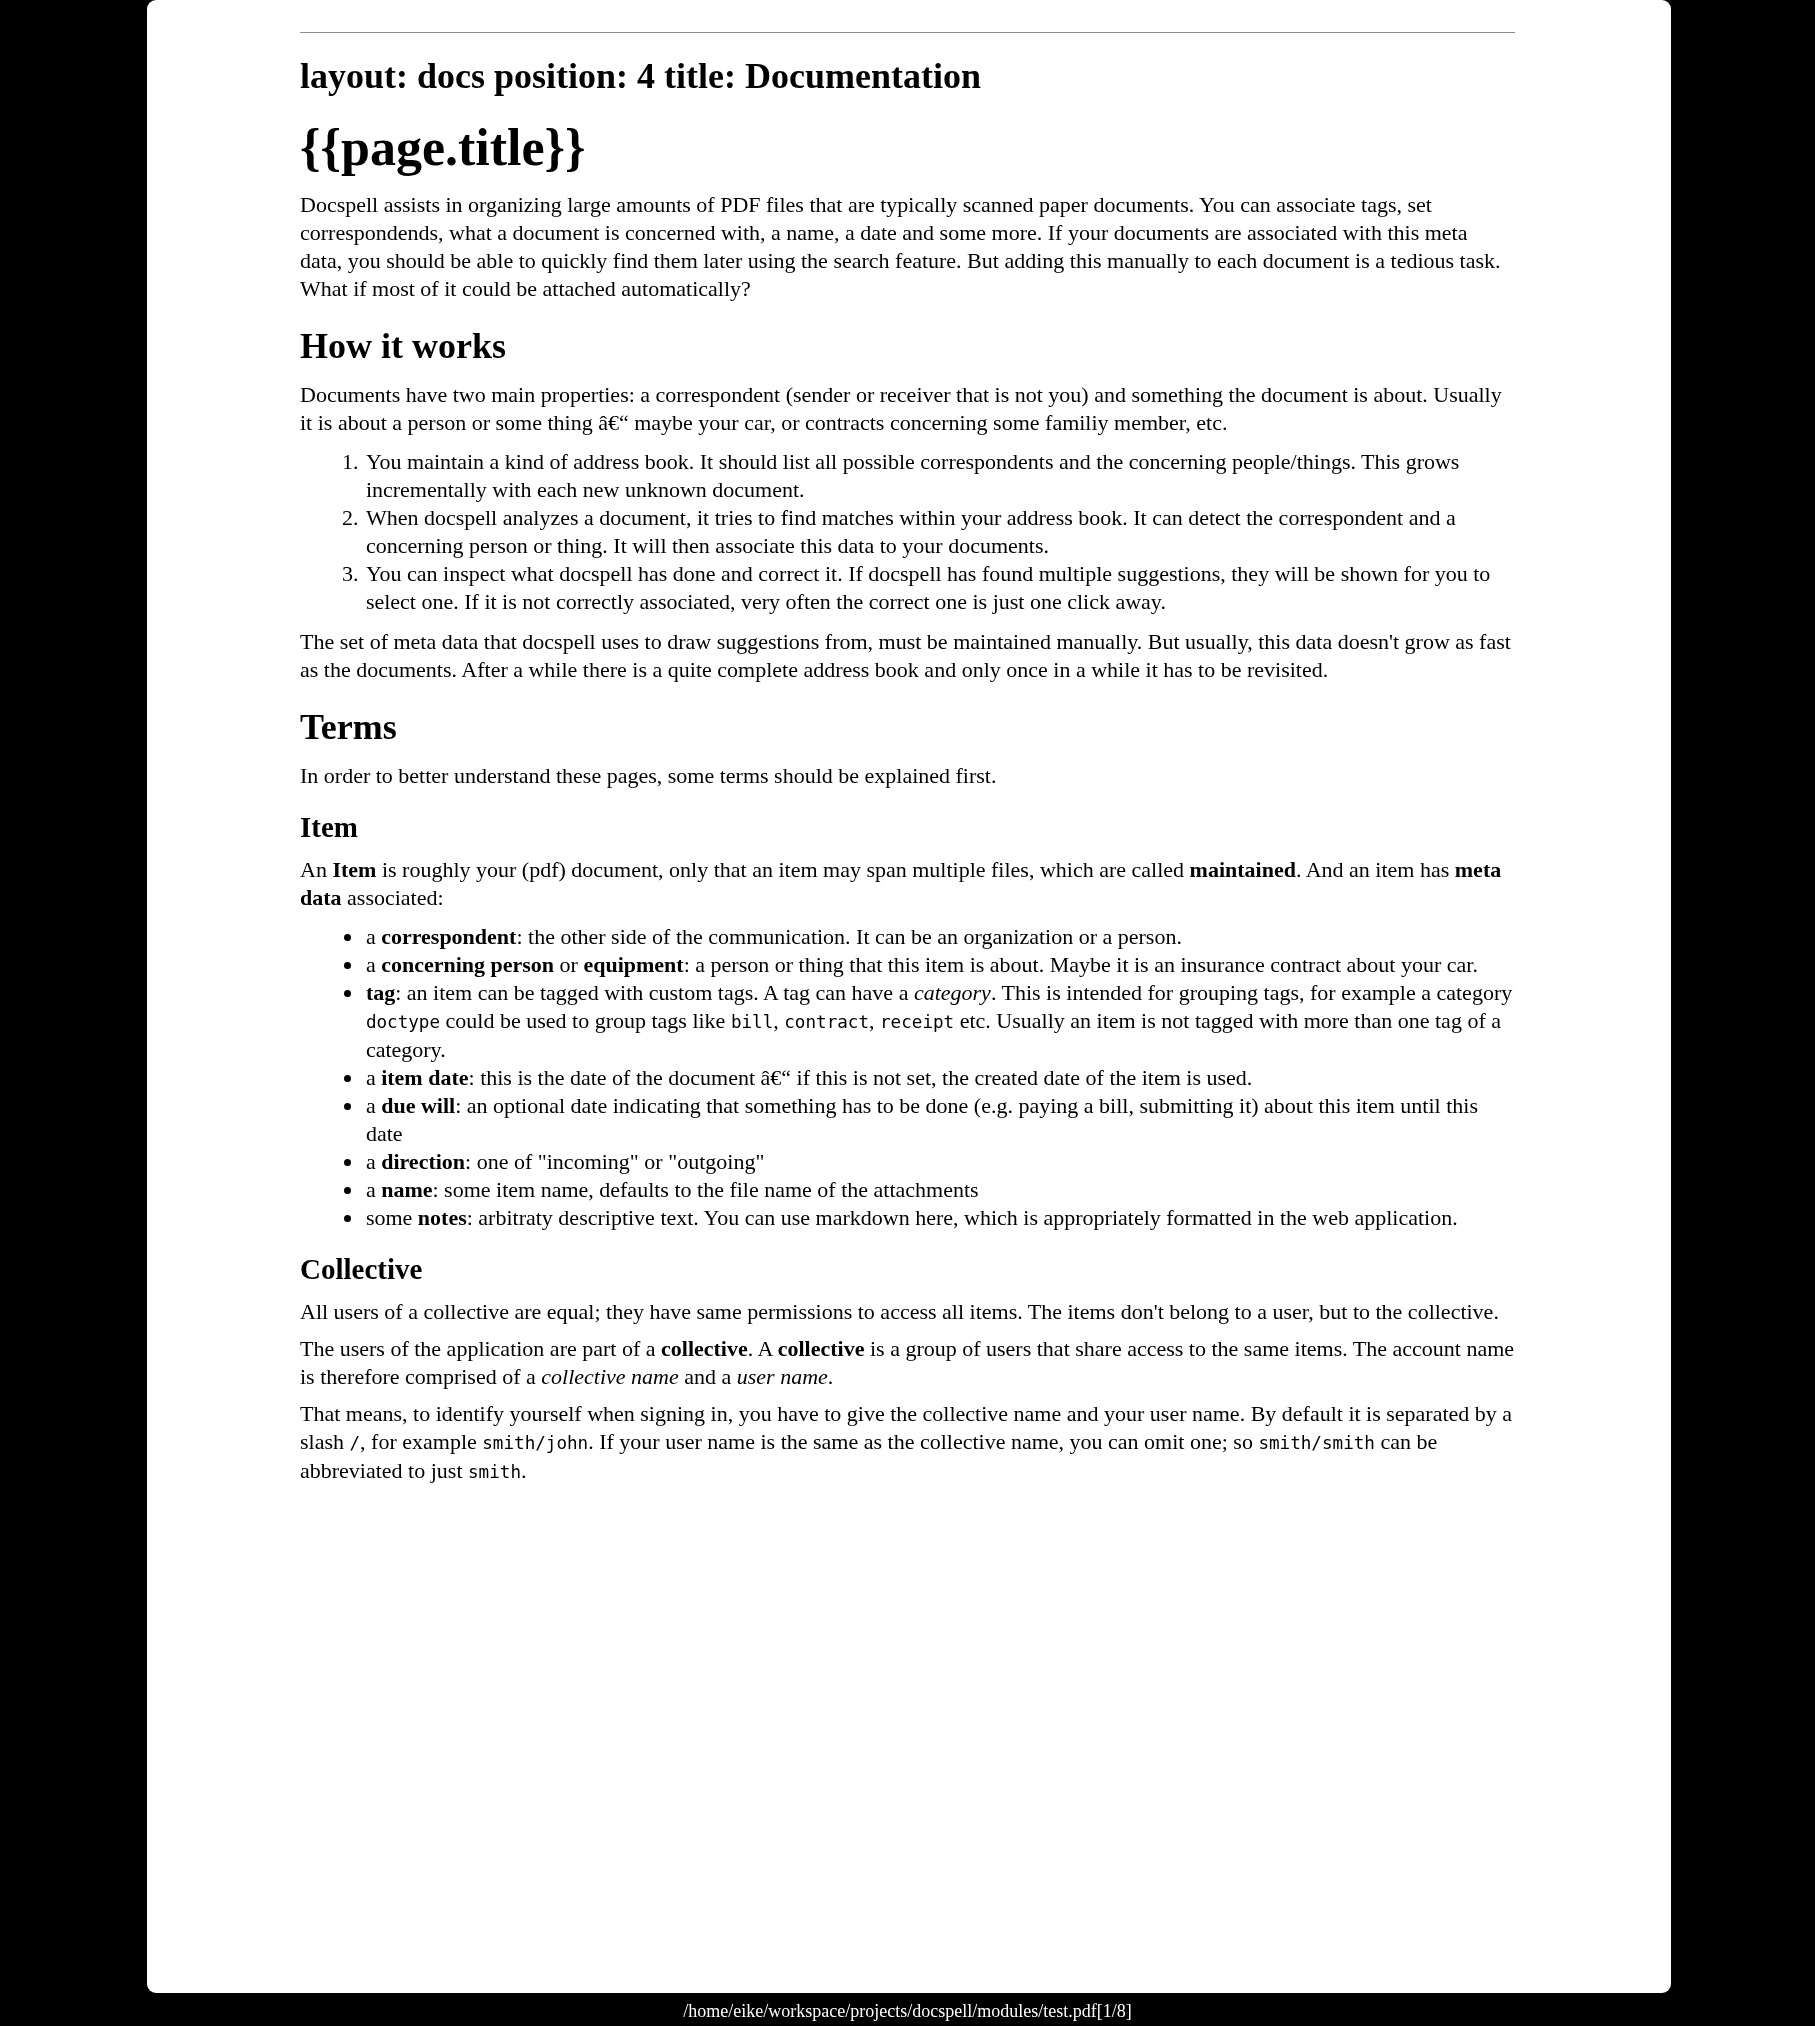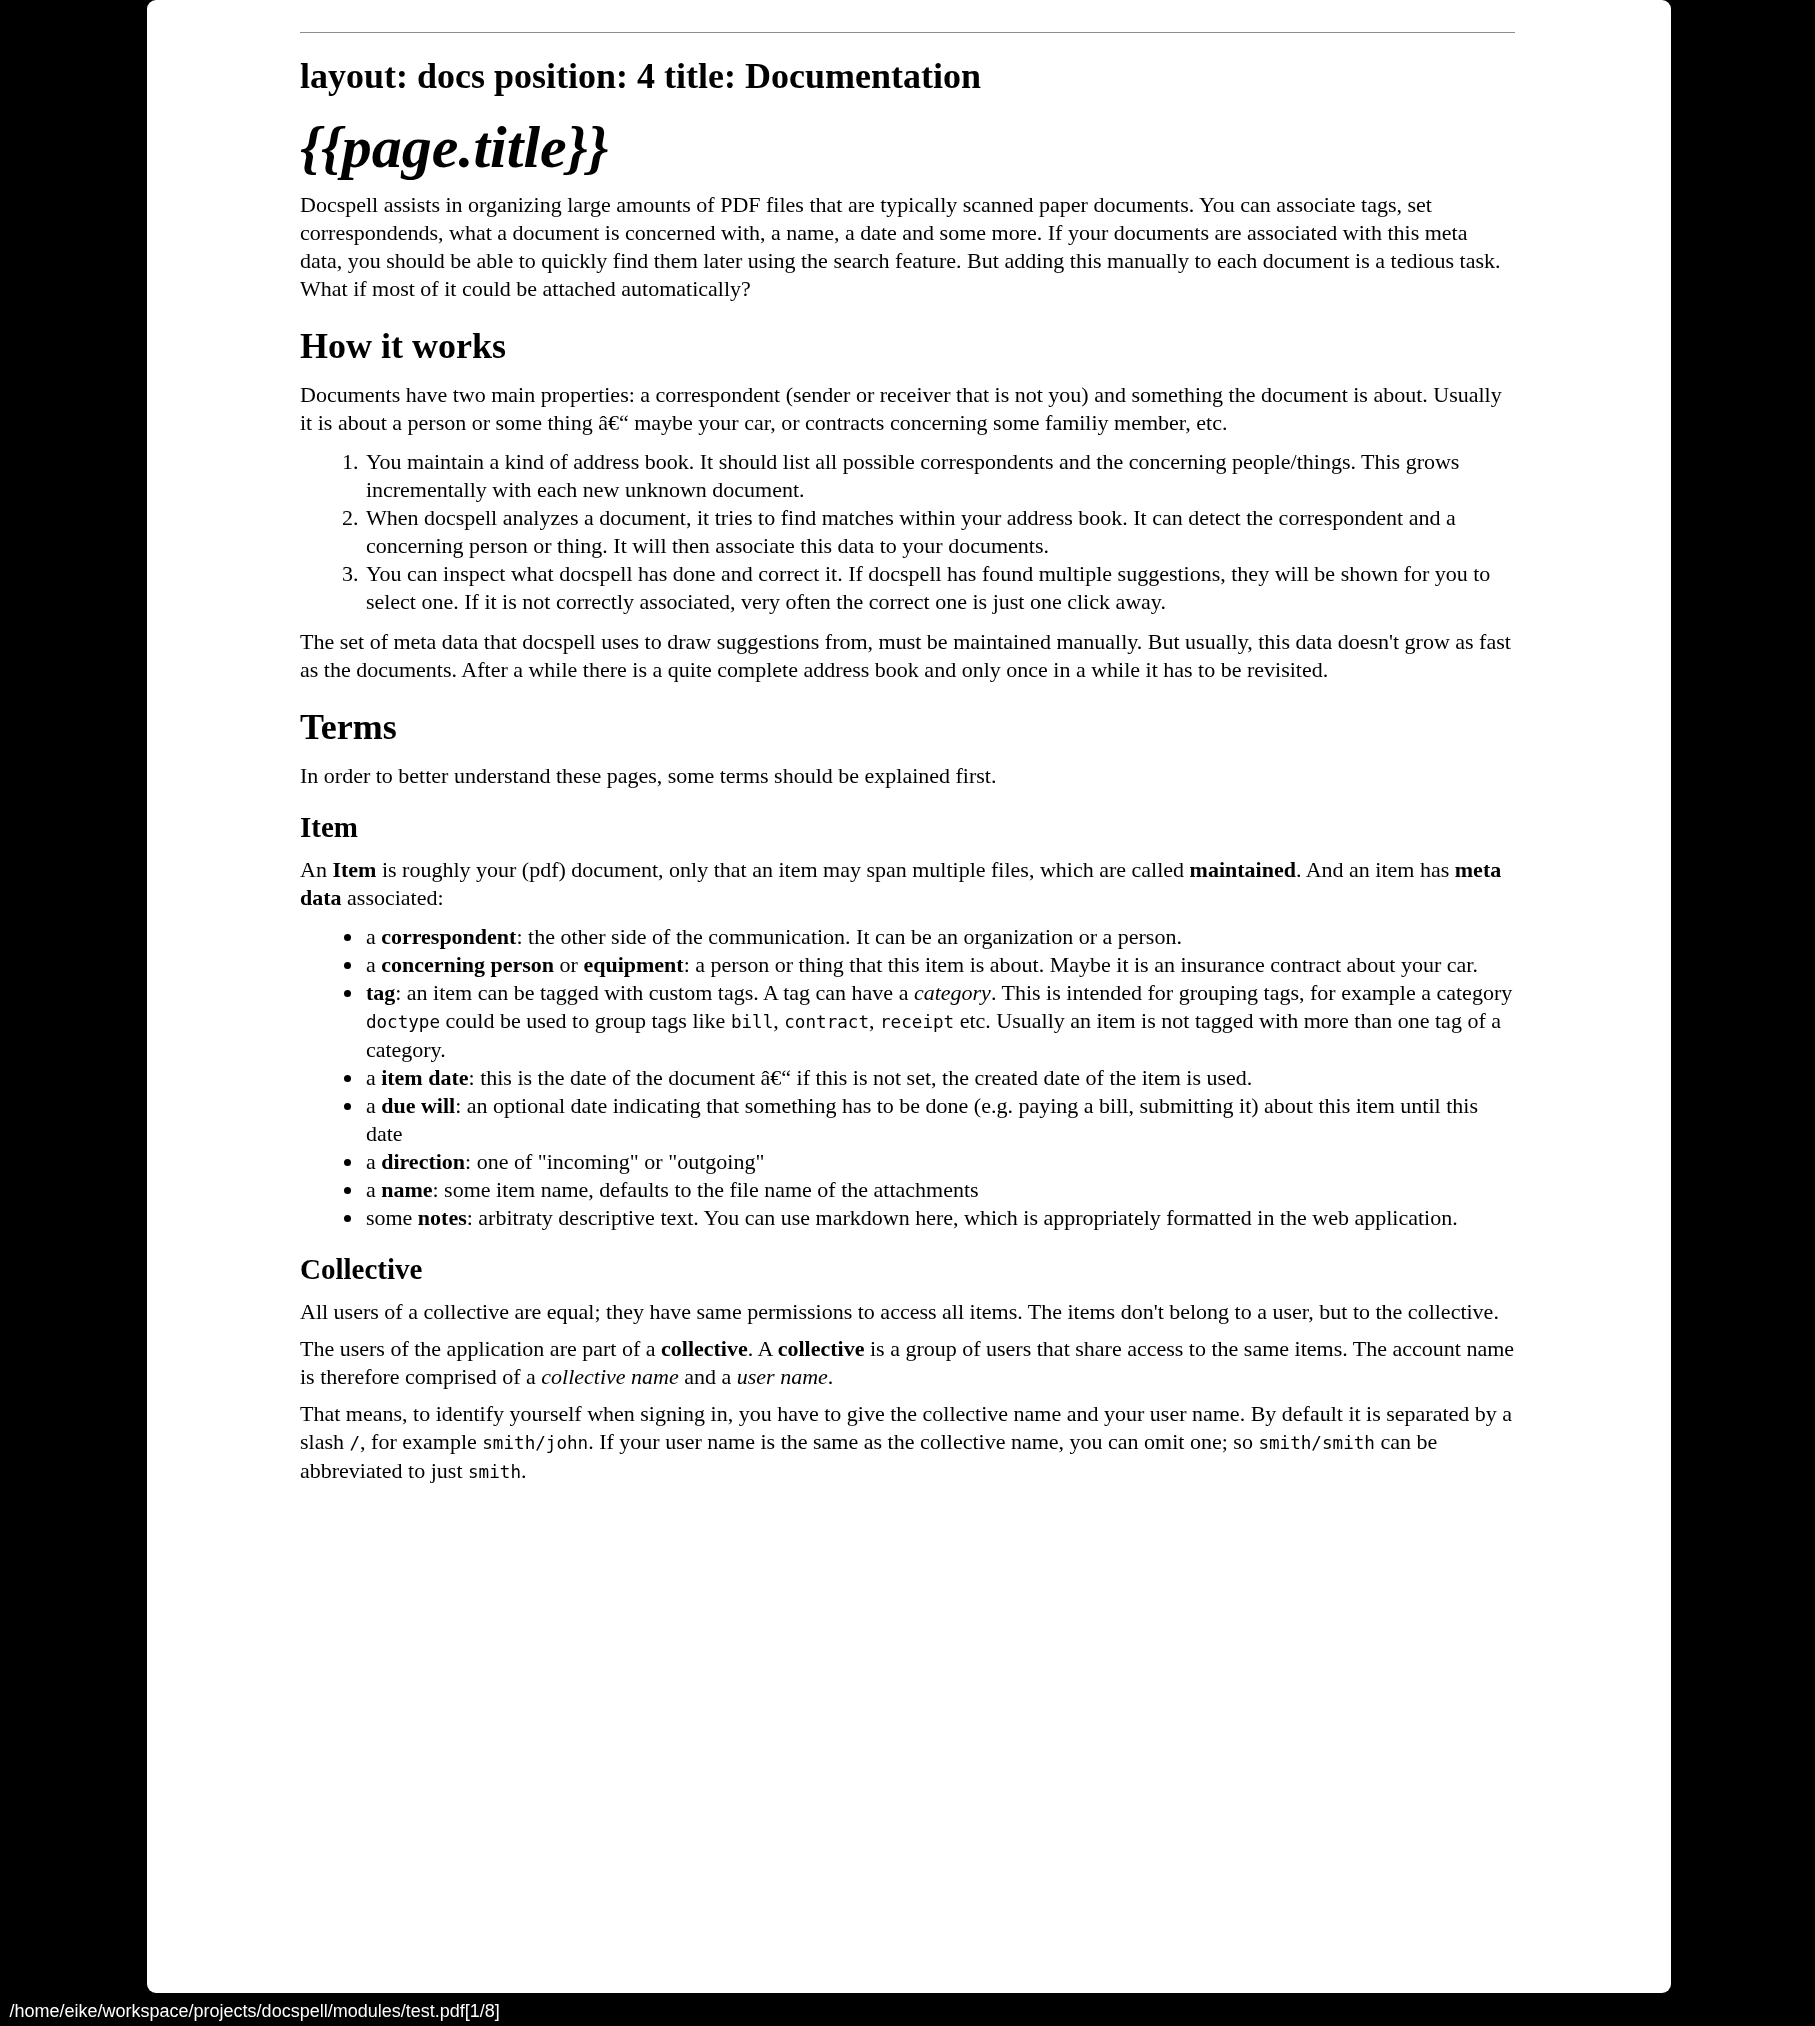--- a/index.html
+++ b/index.html
@@ -30,43 +30,43 @@
   }
   .rule {
     border: none;
     border-top: 1.9px solid #8d8d8d;
     margin: 11.4px 0 7.6px 0;
   }
   .doc h1, .doc h2, .doc h3 {
     font-weight: bold;
     color: #000;
   }
-  .doc h1 { font-size: 60px; line-height: 49px; margin: 26.5px 0 19px 0; font-style: italic; }
+  .doc h1 { font-size: 52px; line-height: 49px; margin: 26.5px 0 19px 0; }
   .doc h2 { font-size: 36px; line-height: 40px; margin: 23px 0 15px 0; }
   .doc h3 { font-size: 29px; line-height: 32px; margin: 21px 0 13.2px 0; }
   .doc p  { margin: 9px 0; }
   .doc ol, .doc ul { margin: 11.4px 0; padding-left: 64px; }
   .doc li { margin: 0; padding-left: 1.9px; }
   .doc ul li { list-style-type: disc; }
   .b { font-weight: bold; }
   .i { font-style: italic; }
   .code {
     font-family: "DejaVu Sans Mono", "Liberation Mono", monospace;
     font-size: 0.8em;
   }
   .statusbar {
     position: absolute;
     left: 0; bottom: 0;
     width: 100%; height: 30px;
     background: #000;
     color: #fff;
-    font-family: Liberation Sans, sans-serif;
+    font-family: Liberation Serif, serif;
     font-size: 18px;
     display: flex;
-    justify-content: flex-start;
+    justify-content: center;
     align-items: center;
     padding: 0 9.5px;
     box-sizing: border-box;
     white-space: nowrap;
   }
 </style>
 </head>
 <body>
 
 <div class="viewer">

